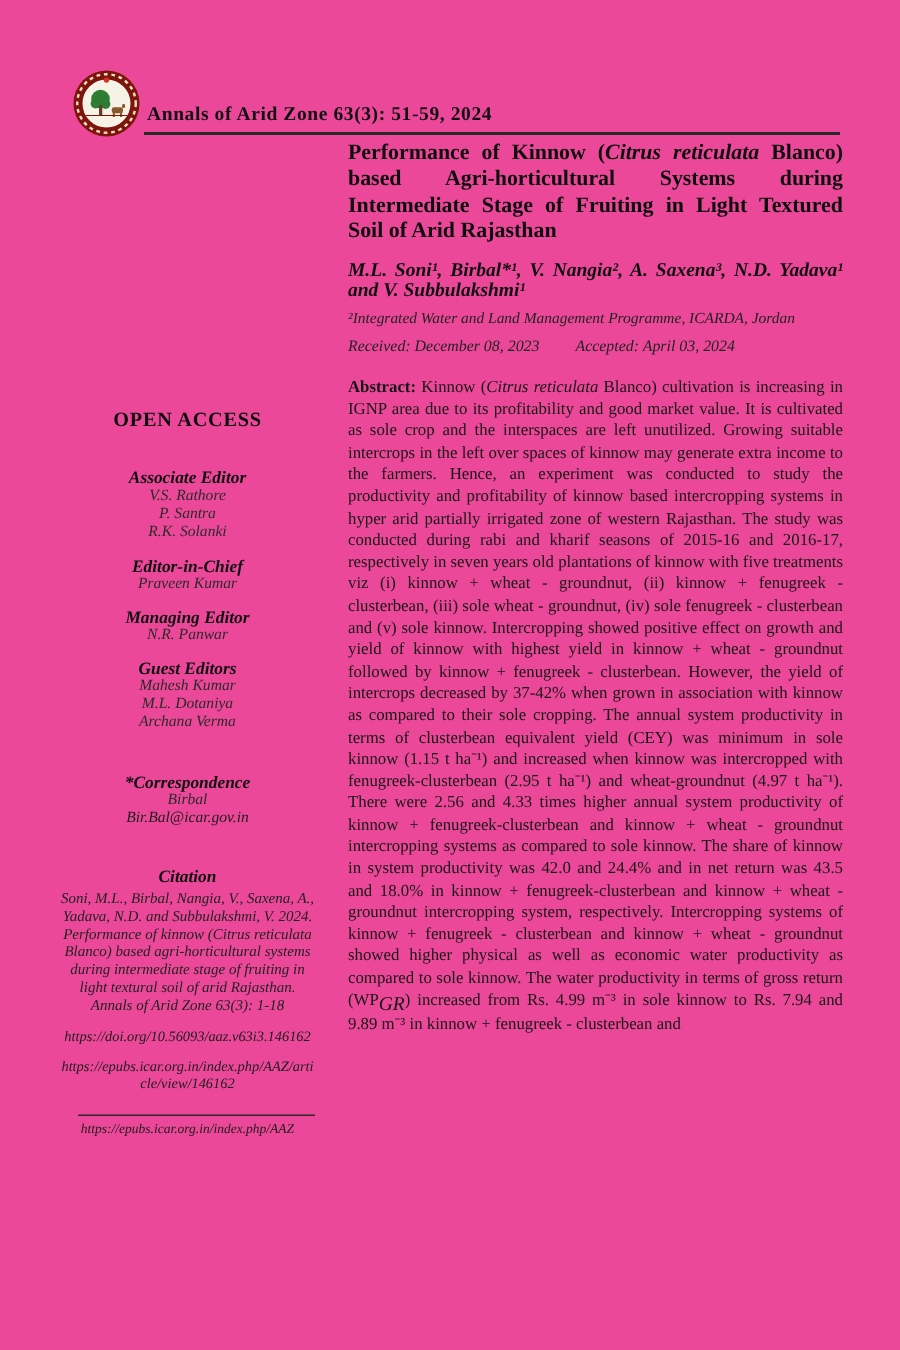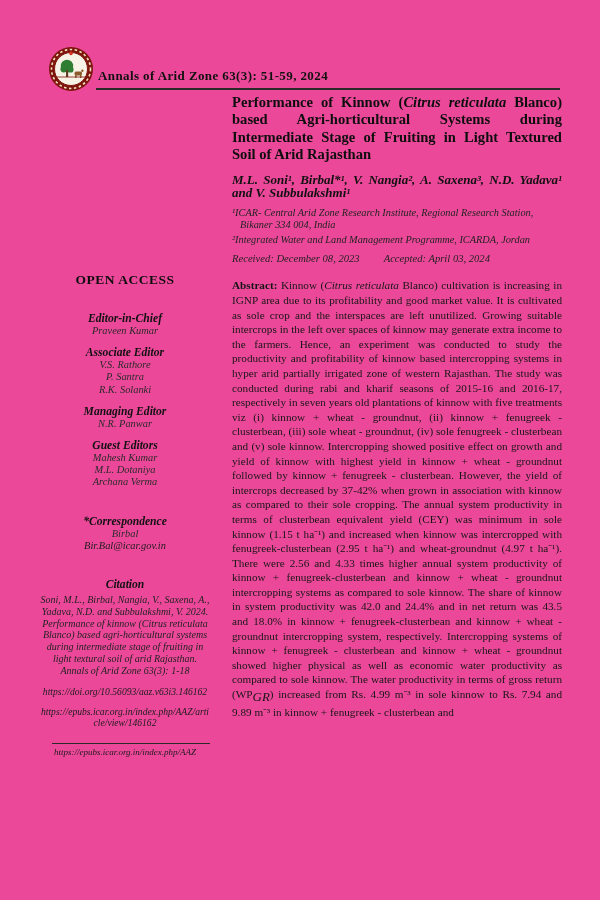--- a/index.html
+++ b/index.html
@@ -97,44 +97,43 @@
   </div>
   <div class="masthead">Annals of Arid Zone 63(3): 51-59, 2024</div>
   <div class="header-rule"></div>
 
   <div class="main-col">
     <h1 class="title"><span>Performance of Kinnow (</span><i>Citrus reticulata</i><span> Blanco) based Agri-horticultural Systems during Intermediate Stage of Fruiting in Light Textured Soil of Arid Rajasthan</span></h1>
 
     <div class="authors">M.L. Soni¹, Birbal*¹, V. Nangia², A. Saxena³, N.D. Yadava¹ and V. Subbulakshmi¹</div>
 
     <div class="affils">
-      <div class="affil">¹ICAR- Central Arid Zone Research Institute, Regional Research Station, Bikaner 334 004, India</div>
       <div class="affil">²Integrated Water and Land Management Programme, ICARDA, Jordan</div>
     </div>
 
     <div class="dates">
       <span>Received: December 08, 2023</span><span class="accepted">Accepted: April 03, 2024</span>
     </div>
 
     <p class="abstract"><span class="label">Abstract:</span><span> Kinnow (</span><i>Citrus reticulata</i><span> Blanco) cultivation is increasing in IGNP area due to its profitability and good market value. It is cultivated as sole crop and the interspaces are left unutilized. Growing suitable intercrops in the left over spaces of kinnow may generate extra income to the farmers. Hence, an experiment was conducted to study the productivity and profitability of kinnow based intercropping systems in hyper arid partially irrigated zone of western Rajasthan. The study was conducted during rabi and kharif seasons of 2015-16 and 2016-17, respectively in seven years old plantations of kinnow with five treatments viz (i) kinnow + wheat - groundnut, (ii) kinnow + fenugreek - clusterbean, (iii) sole wheat - groundnut, (iv) sole fenugreek - clusterbean and (v) sole kinnow. Intercropping showed positive effect on growth and yield of kinnow with highest yield in kinnow + wheat - groundnut followed by kinnow + fenugreek - clusterbean. However, the yield of intercrops decreased by 37-42% when grown in association with kinnow as compared to their sole cropping. The annual system productivity in terms of clusterbean equivalent yield (CEY) was minimum in sole kinnow (1.15 t ha⁻¹) and increased when kinnow was intercropped with fenugreek-clusterbean (2.95 t ha⁻¹) and wheat-groundnut (4.97 t ha⁻¹). There were 2.56 and 4.33 times higher annual system productivity of kinnow + fenugreek-clusterbean and kinnow + wheat - groundnut intercropping systems as compared to sole kinnow. The share of kinnow in system productivity was 42.0 and 24.4% and in net return was 43.5 and 18.0% in kinnow + fenugreek-clusterbean and kinnow + wheat - groundnut intercropping system, respectively. Intercropping systems of kinnow + fenugreek - clusterbean and kinnow + wheat - groundnut showed higher physical as well as economic water productivity as compared to sole kinnow. The water productivity in terms of gross return (WP</span><sub>GR</sub><span>) increased from Rs. 4.99 m⁻³ in sole kinnow to Rs. 7.94 and 9.89 m⁻³ in kinnow + fenugreek - clusterbean and</span></p>
   </div>
 
   <aside class="sidebar">
     <div class="open-access">OPEN ACCESS</div>
 
     <div>
-      <div class="sb-heading">Editor-in-Chief</div>
-      <div class="sb-name">Praveen Kumar</div>
-    </div>
-
-    <div>
       <div class="sb-heading">Associate Editor</div>
       <div class="sb-name">V.S. Rathore</div>
       <div class="sb-name">P. Santra</div>
       <div class="sb-name">R.K. Solanki</div>
+    </div>
+
+    <div>
+      <div class="sb-heading">Editor-in-Chief</div>
+      <div class="sb-name">Praveen Kumar</div>
     </div>
 
     <div>
       <div class="sb-heading">Managing Editor</div>
       <div class="sb-name">N.R. Panwar</div>
     </div>
 
 
     <div>
       <div class="sb-heading">Guest Editors</div>

